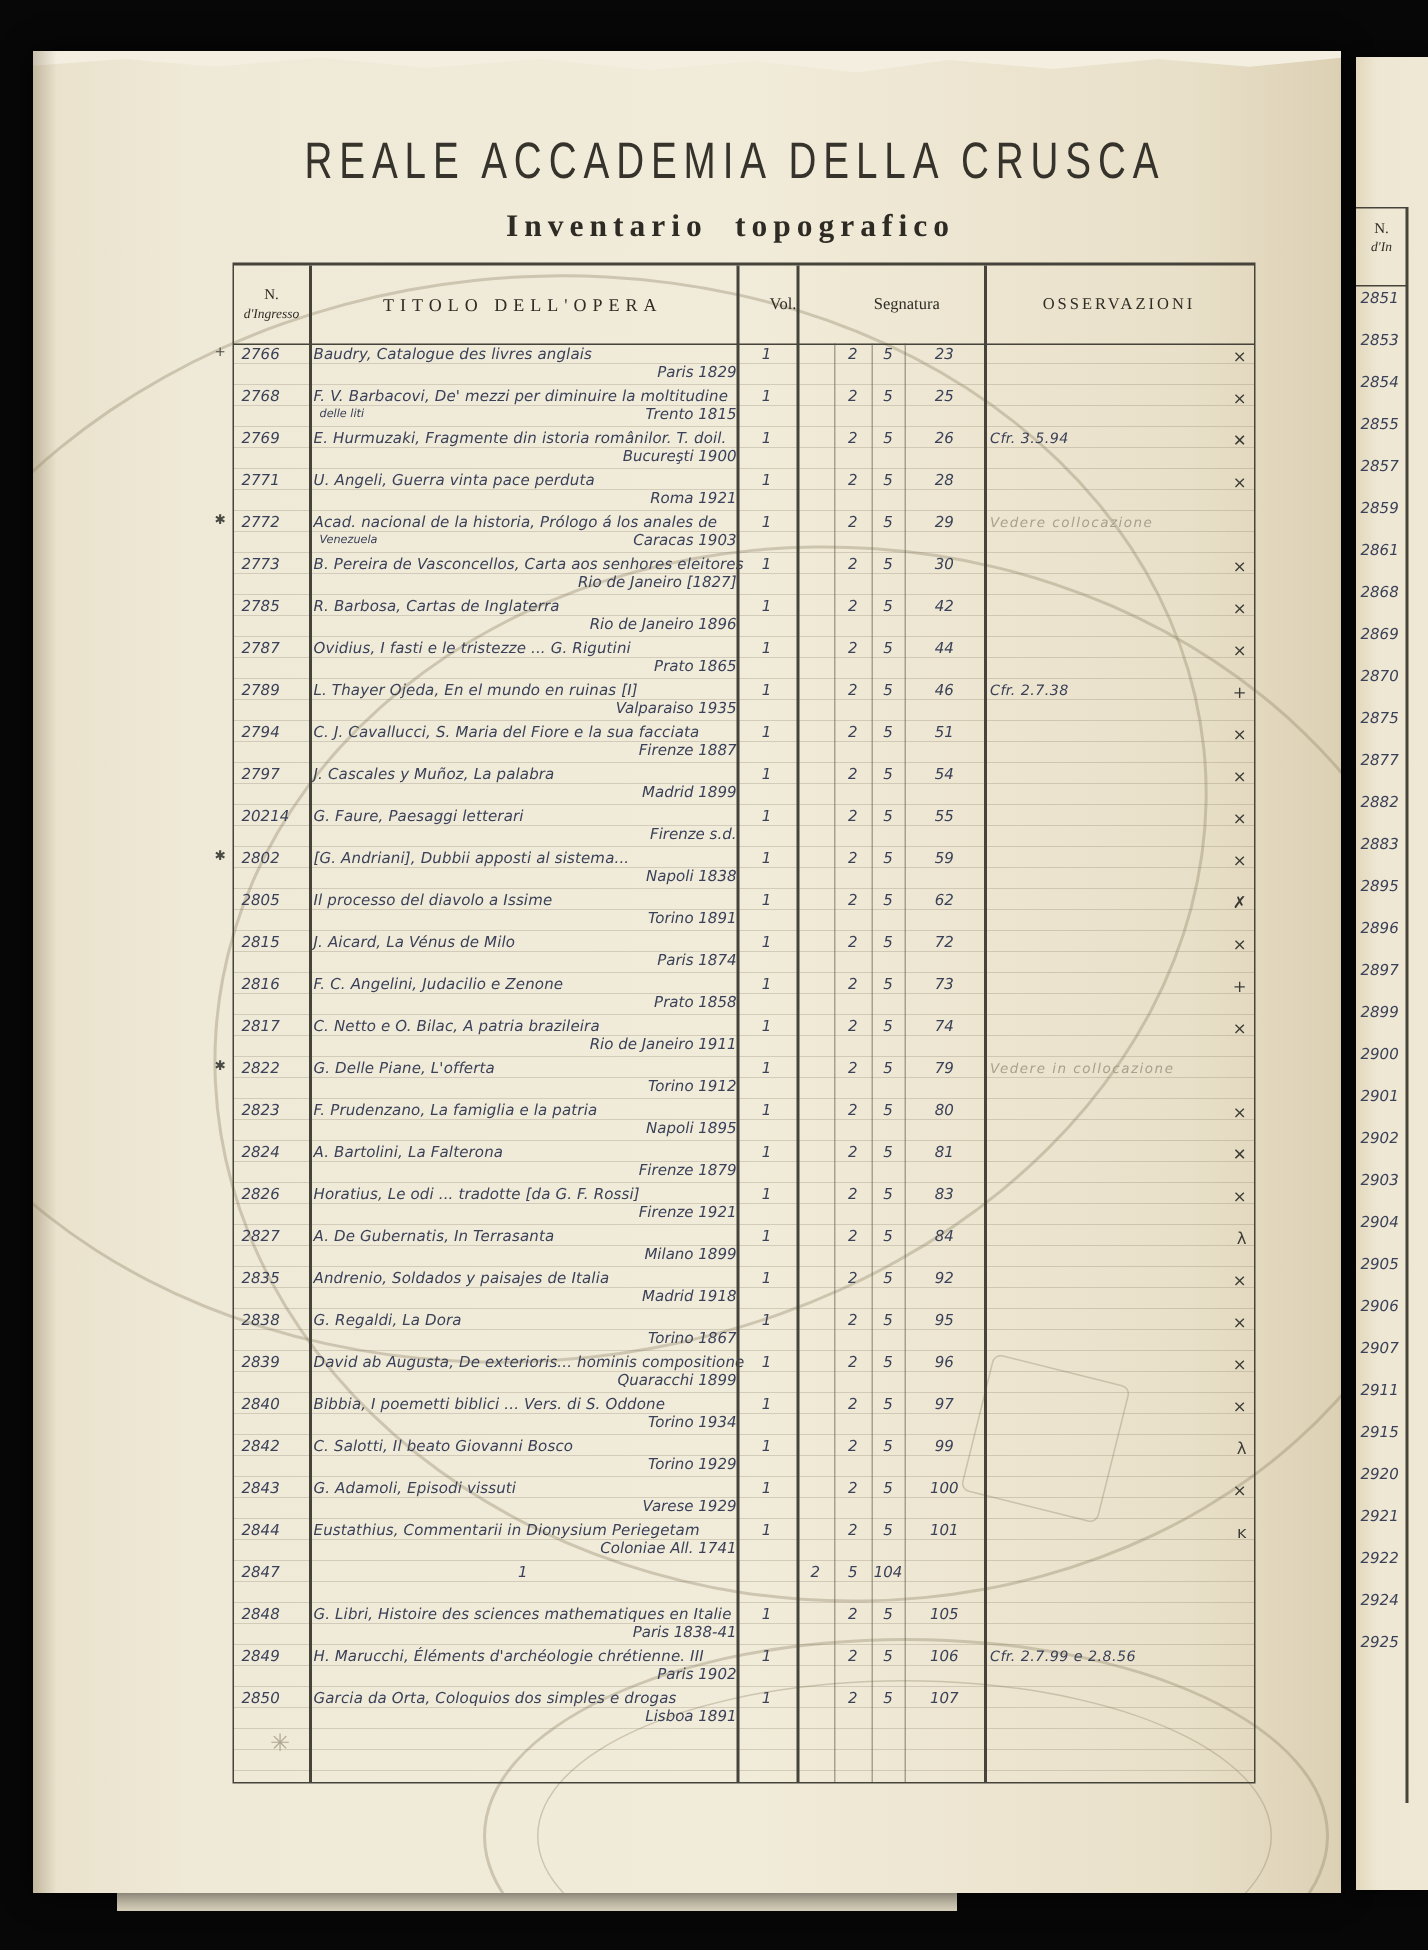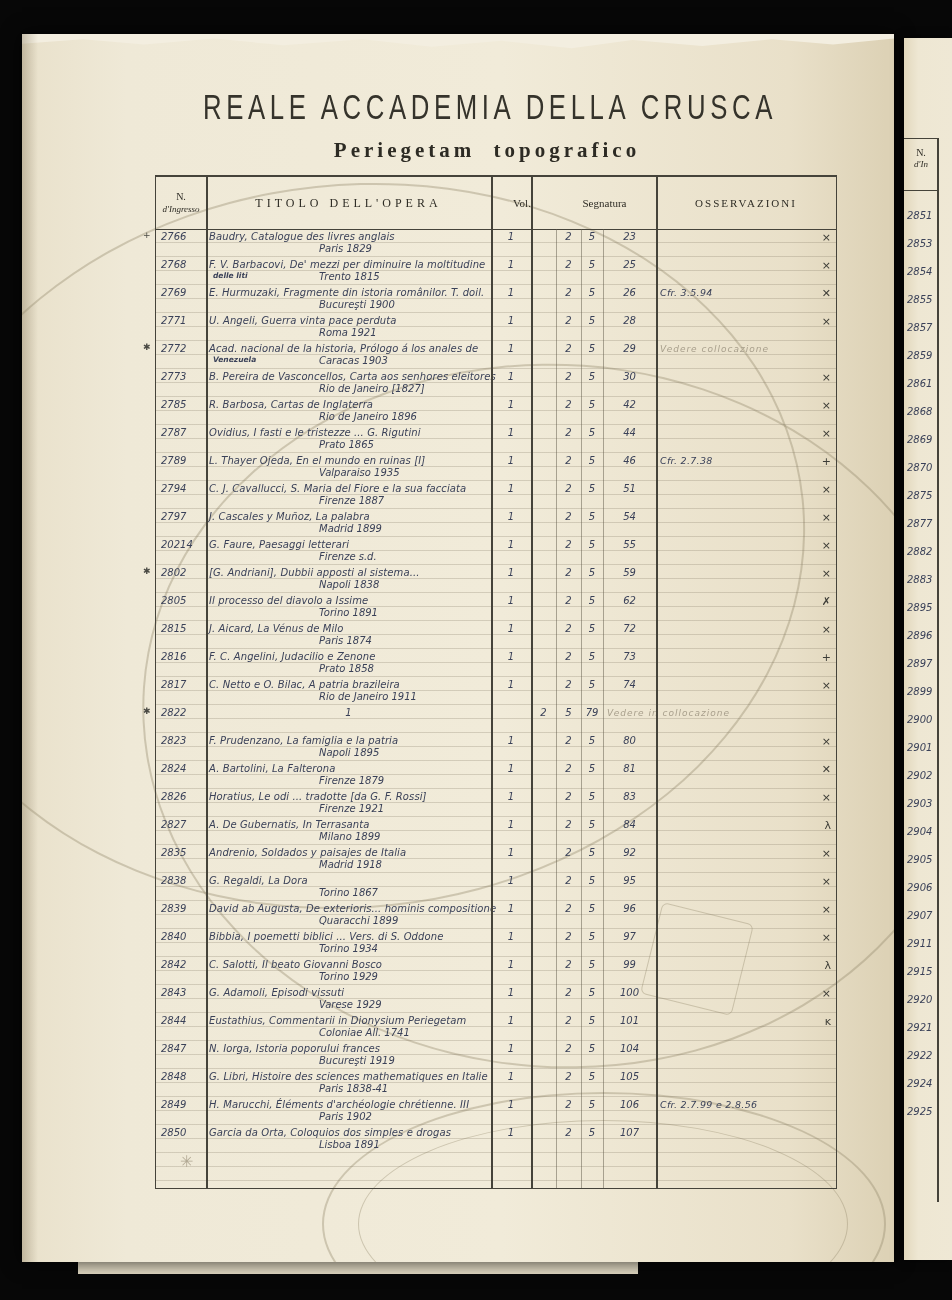--- a/index.html
+++ b/index.html
@@ -56,59 +56,59 @@
   .vline-l{position:absolute;top:52px;bottom:0;width:1px;background:rgba(95,90,74,.5);z-index:3;}
 
   .row{display:grid;grid-template-columns:50px 285px 40px 25px 25px 22px 53px 180px;height:28px;position:relative;}
   .ink{color:#3a4158;font-family:"DejaVu Sans", sans-serif;font-style:italic;}
   .c{position:relative;}
   .c-num{font-size:10px;padding-top:2px;padding-left:5px;}
   .mmark{position:absolute;left:-13px;top:1px;font-size:9px;color:#4a4a44;font-style:normal;}
   .c-title{font-size:10px;line-height:12px;padding-top:2px;padding-left:3px;overflow:visible;white-space:nowrap;}
   .t1{height:12px;letter-spacing:.1px;}
   .t2{position:relative;height:12px;}
-  .subnote{position:absolute;left:4px;top:-1px;font-size:7.5px;font-weight:bold;}
-  .imprint{display:block;text-align:left;padding-left:110px;}
+  .subnote{position:absolute;left:4px;top:-1px;font-size:7.5px;}
+  .imprint{display:block;text-align:right;padding-left:42px;}
   .c-vol,.c-s1,.c-s2,.c-s3,.c-s4{font-size:10px;text-align:center;padding-top:2px;}
   .c-obs{font-size:9.5px;padding-top:2px;padding-left:4px;white-space:nowrap;}
   .obs-note{letter-spacing:.3px;text-align:center;}
   .obs-pencil{color:#a89f8c;font-size:9px;letter-spacing:1px;}
   .obs-mark{position:absolute;right:5px;top:2px;font-size:11px;font-style:normal;color:#3c3c36;}
 
   .footer-mark{position:absolute;left:158px;top:1118px;z-index:3;color:#b1a893;font-size:16px;}
 
   
   .np-box-top{position:absolute;left:0;top:100px;width:34px;height:0;border-top:1.6px solid #45433a;}
   .np-box-bot{position:absolute;left:0;top:152px;width:34px;height:0;border-top:1.6px solid #45433a;}
   .np-vline{position:absolute;left:33px;top:100px;bottom:58px;width:1.6px;background:#45433a;}
   .np-head{position:absolute;left:2px;top:108px;width:30px;text-align:center;color:#2e2c25;
     font-size:9px;line-height:1.3;font-style:italic;}
   .np-head .l1{font-style:normal;font-size:10px;}
-  .np-nums{position:absolute;left:3px;top:172px;right:0;}
+  .np-nums{position:absolute;left:3px;top:156px;right:0;}
   .np-num{height:28px;font-size:10px;color:#3a4158;font-family:"DejaVu Sans", sans-serif;font-style:italic;white-space:nowrap;}
 </style>
 </head>
 <body>
 
 <div class="scene">
 
   <div class="page-under"></div>
 
   <div class="page-main">
     <div class="torn-top"></div>
     <div class="left-edge-shade"></div>
 
     <div class="wm wm1"></div>
     <div class="wm wm2"></div>
     <div class="wm wm3"></div>
     <div class="wm wm4"></div>
     <div class="wm wm5"></div>
 
     <div class="title">REALE ACCADEMIA DELLA CRUSCA</div>
-    <div class="subtitle">Periegetam topografico</div>
+    <div class="subtitle">Inventario topografico</div>
 
     <div class="table">
       <div class="thead">
         <div class="hc h-ing">
           <div class="l1">N.</div>
           <div class="l2">d'Ingresso</div>
         </div>
         <div class="hc h-tit">TITOLO DELL'OPERA</div>
         <div class="hc h-vol">Vol.</div>
         <div class="hc h-seg">Segnatura</div>
@@ -522,20 +522,27 @@
       <span class="obs-pencil"></span>
       <span class="obs-mark">×</span>
     </div>
   </div>
 
   <div class="row">
     <div class="c c-num ink">
       <span class="mmark">✱</span>
       <span class="num">2822</span>
     </div>
+    <div class="c c-title ink">
+      <div class="t1">G. Delle Piane, L'offerta</div>
+      <div class="t2">
+        <span class="subnote"></span>
+        <span class="imprint">Torino 1912</span>
+      </div>
+    </div>
     <div class="c c-vol ink">1</div>
     <div class="c c-s1 ink"></div>
     <div class="c c-s2 ink">2</div>
     <div class="c c-s3 ink">5</div>
     <div class="c c-s4 ink">79</div>
     <div class="c c-obs ink">
       <span class="obs-note"></span>
       <span class="obs-pencil">Vedere in collocazione</span>
       <span class="obs-mark"></span>
     </div>
@@ -802,27 +809,20 @@
       <span class="obs-note"></span>
       <span class="obs-pencil"></span>
       <span class="obs-mark">ĸ</span>
     </div>
   </div>
 
   <div class="row">
     <div class="c c-num ink">
       <span class="mmark"></span>
       <span class="num">2847</span>
-    </div>
-    <div class="c c-title ink">
-      <div class="t1">N. Iorga, Istoria poporului frances</div>
-      <div class="t2">
-        <span class="subnote"></span>
-        <span class="imprint">Bucureşti 1919</span>
-      </div>
     </div>
     <div class="c c-vol ink">1</div>
     <div class="c c-s1 ink"></div>
     <div class="c c-s2 ink">2</div>
     <div class="c c-s3 ink">5</div>
     <div class="c c-s4 ink">104</div>
     <div class="c c-obs ink">
       <span class="obs-note"></span>
       <span class="obs-pencil"></span>
       <span class="obs-mark"></span>

